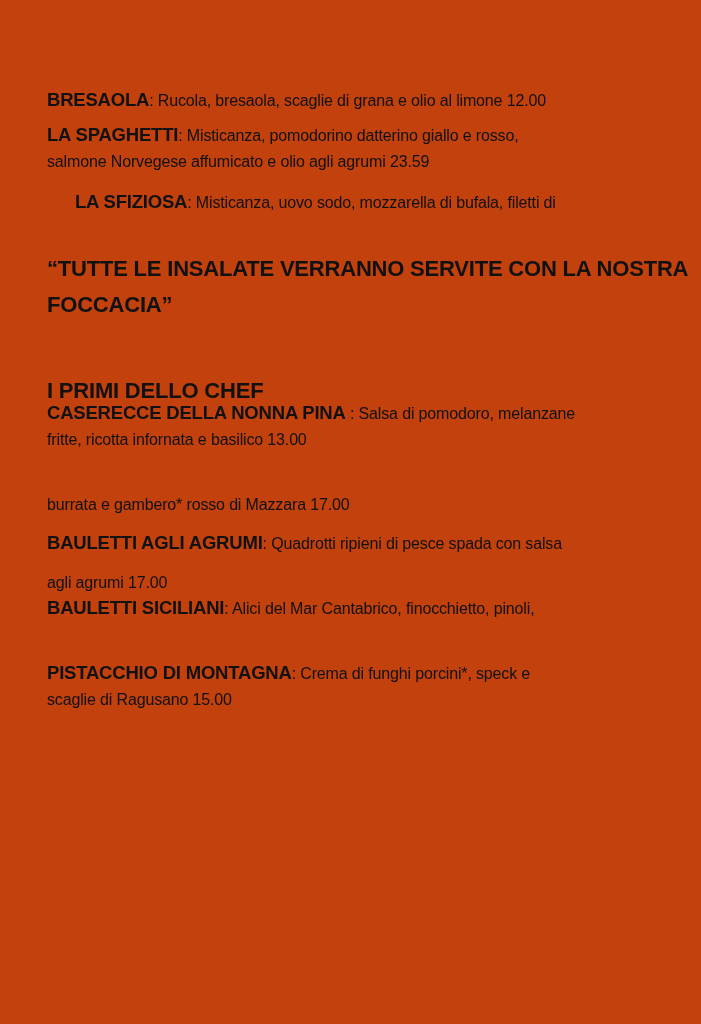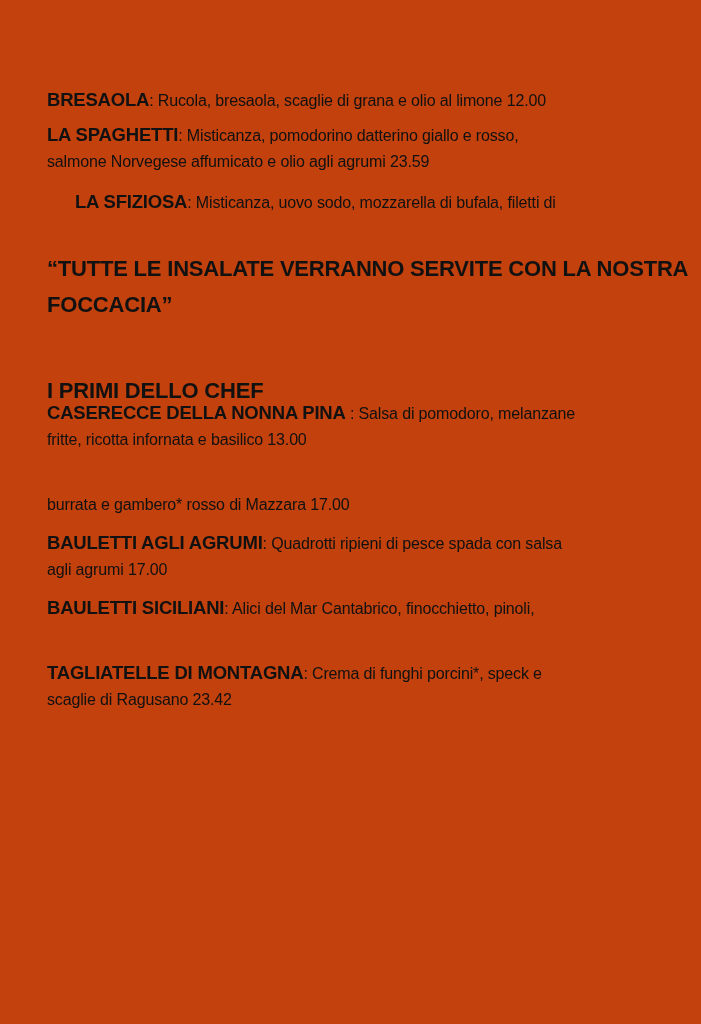--- a/index.html
+++ b/index.html
@@ -68,24 +68,24 @@
   <div class="line" style="top:404px;">
     <span class="title">CASERECCE DELLA NONNA PINA</span><span class="body"> : </span><span class="body">Salsa di pomodoro, melanzane</span>
   </div>
   <div class="line body" style="top:432px;">fritte, ricotta infornata e basilico 13.00</div>
 
   <div class="line body" style="top:497px;">burrata e gambero* rosso di Mazzara 17.00</div>
 
   <div class="line" style="top:534px;">
     <span class="title">BAULETTI AGLI AGRUMI</span><span class="body">: </span><span class="body">Quadrotti ripieni di pesce spada con salsa</span>
   </div>
-  <div class="line body" style="top:562px;">agli agrumi 17.00</div>
+  <div class="line body" style="top:575px;">agli agrumi 17.00</div>
 
   <div class="line" style="top:599px;">
     <span class="title">BAULETTI SICILIANI</span><span class="body">: </span><span class="body">Alici del Mar Cantabrico, finocchietto, pinoli,</span>
   </div>
 
   <div class="line" style="top:664px;">
-    <span class="title">TAGLIATELLE DI MONTAGNA</span><span class="body">: </span><span class="body">Crema di funghi porcini*, speck e</span>
+    <span class="title">PISTACCHIO DI MONTAGNA</span><span class="body">: </span><span class="body">Crema di funghi porcini*, speck e</span>
   </div>
-  <div class="line body" style="top:692px;">scaglie di Ragusano 23.42</div>
+  <div class="line body" style="top:692px;">scaglie di Ragusano 15.00</div>
 
 </div>
 
 </body></html>

